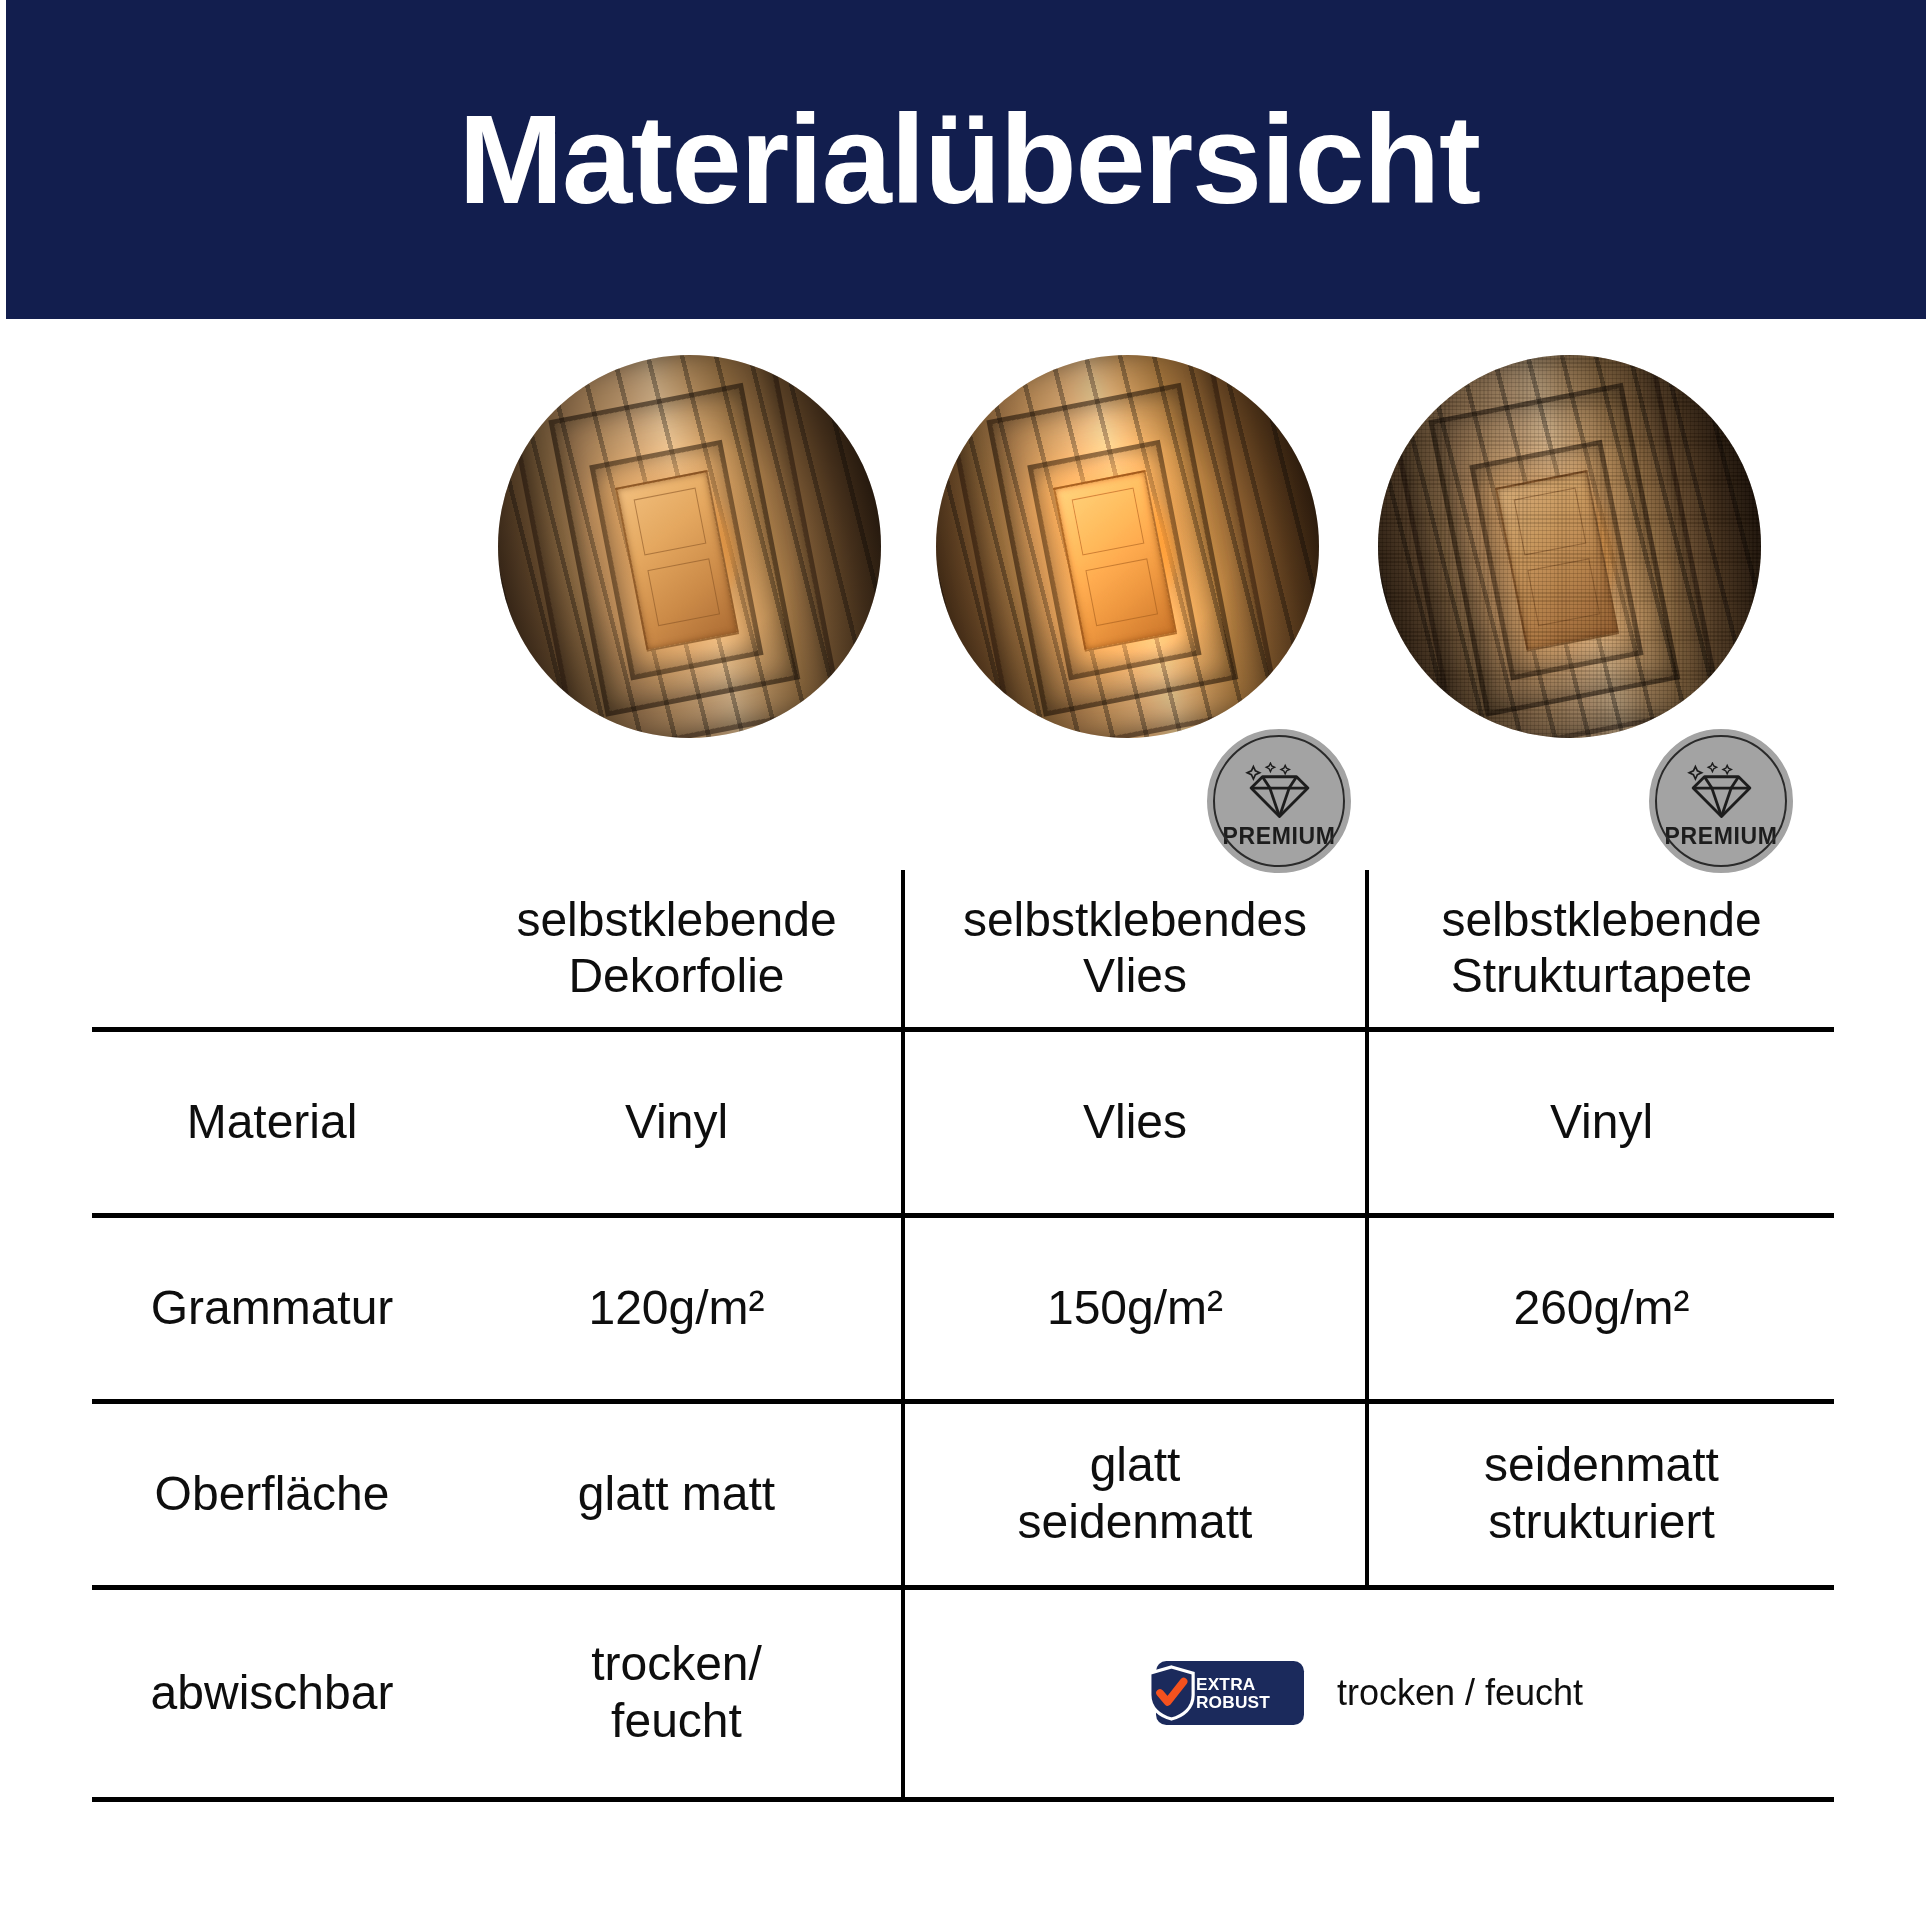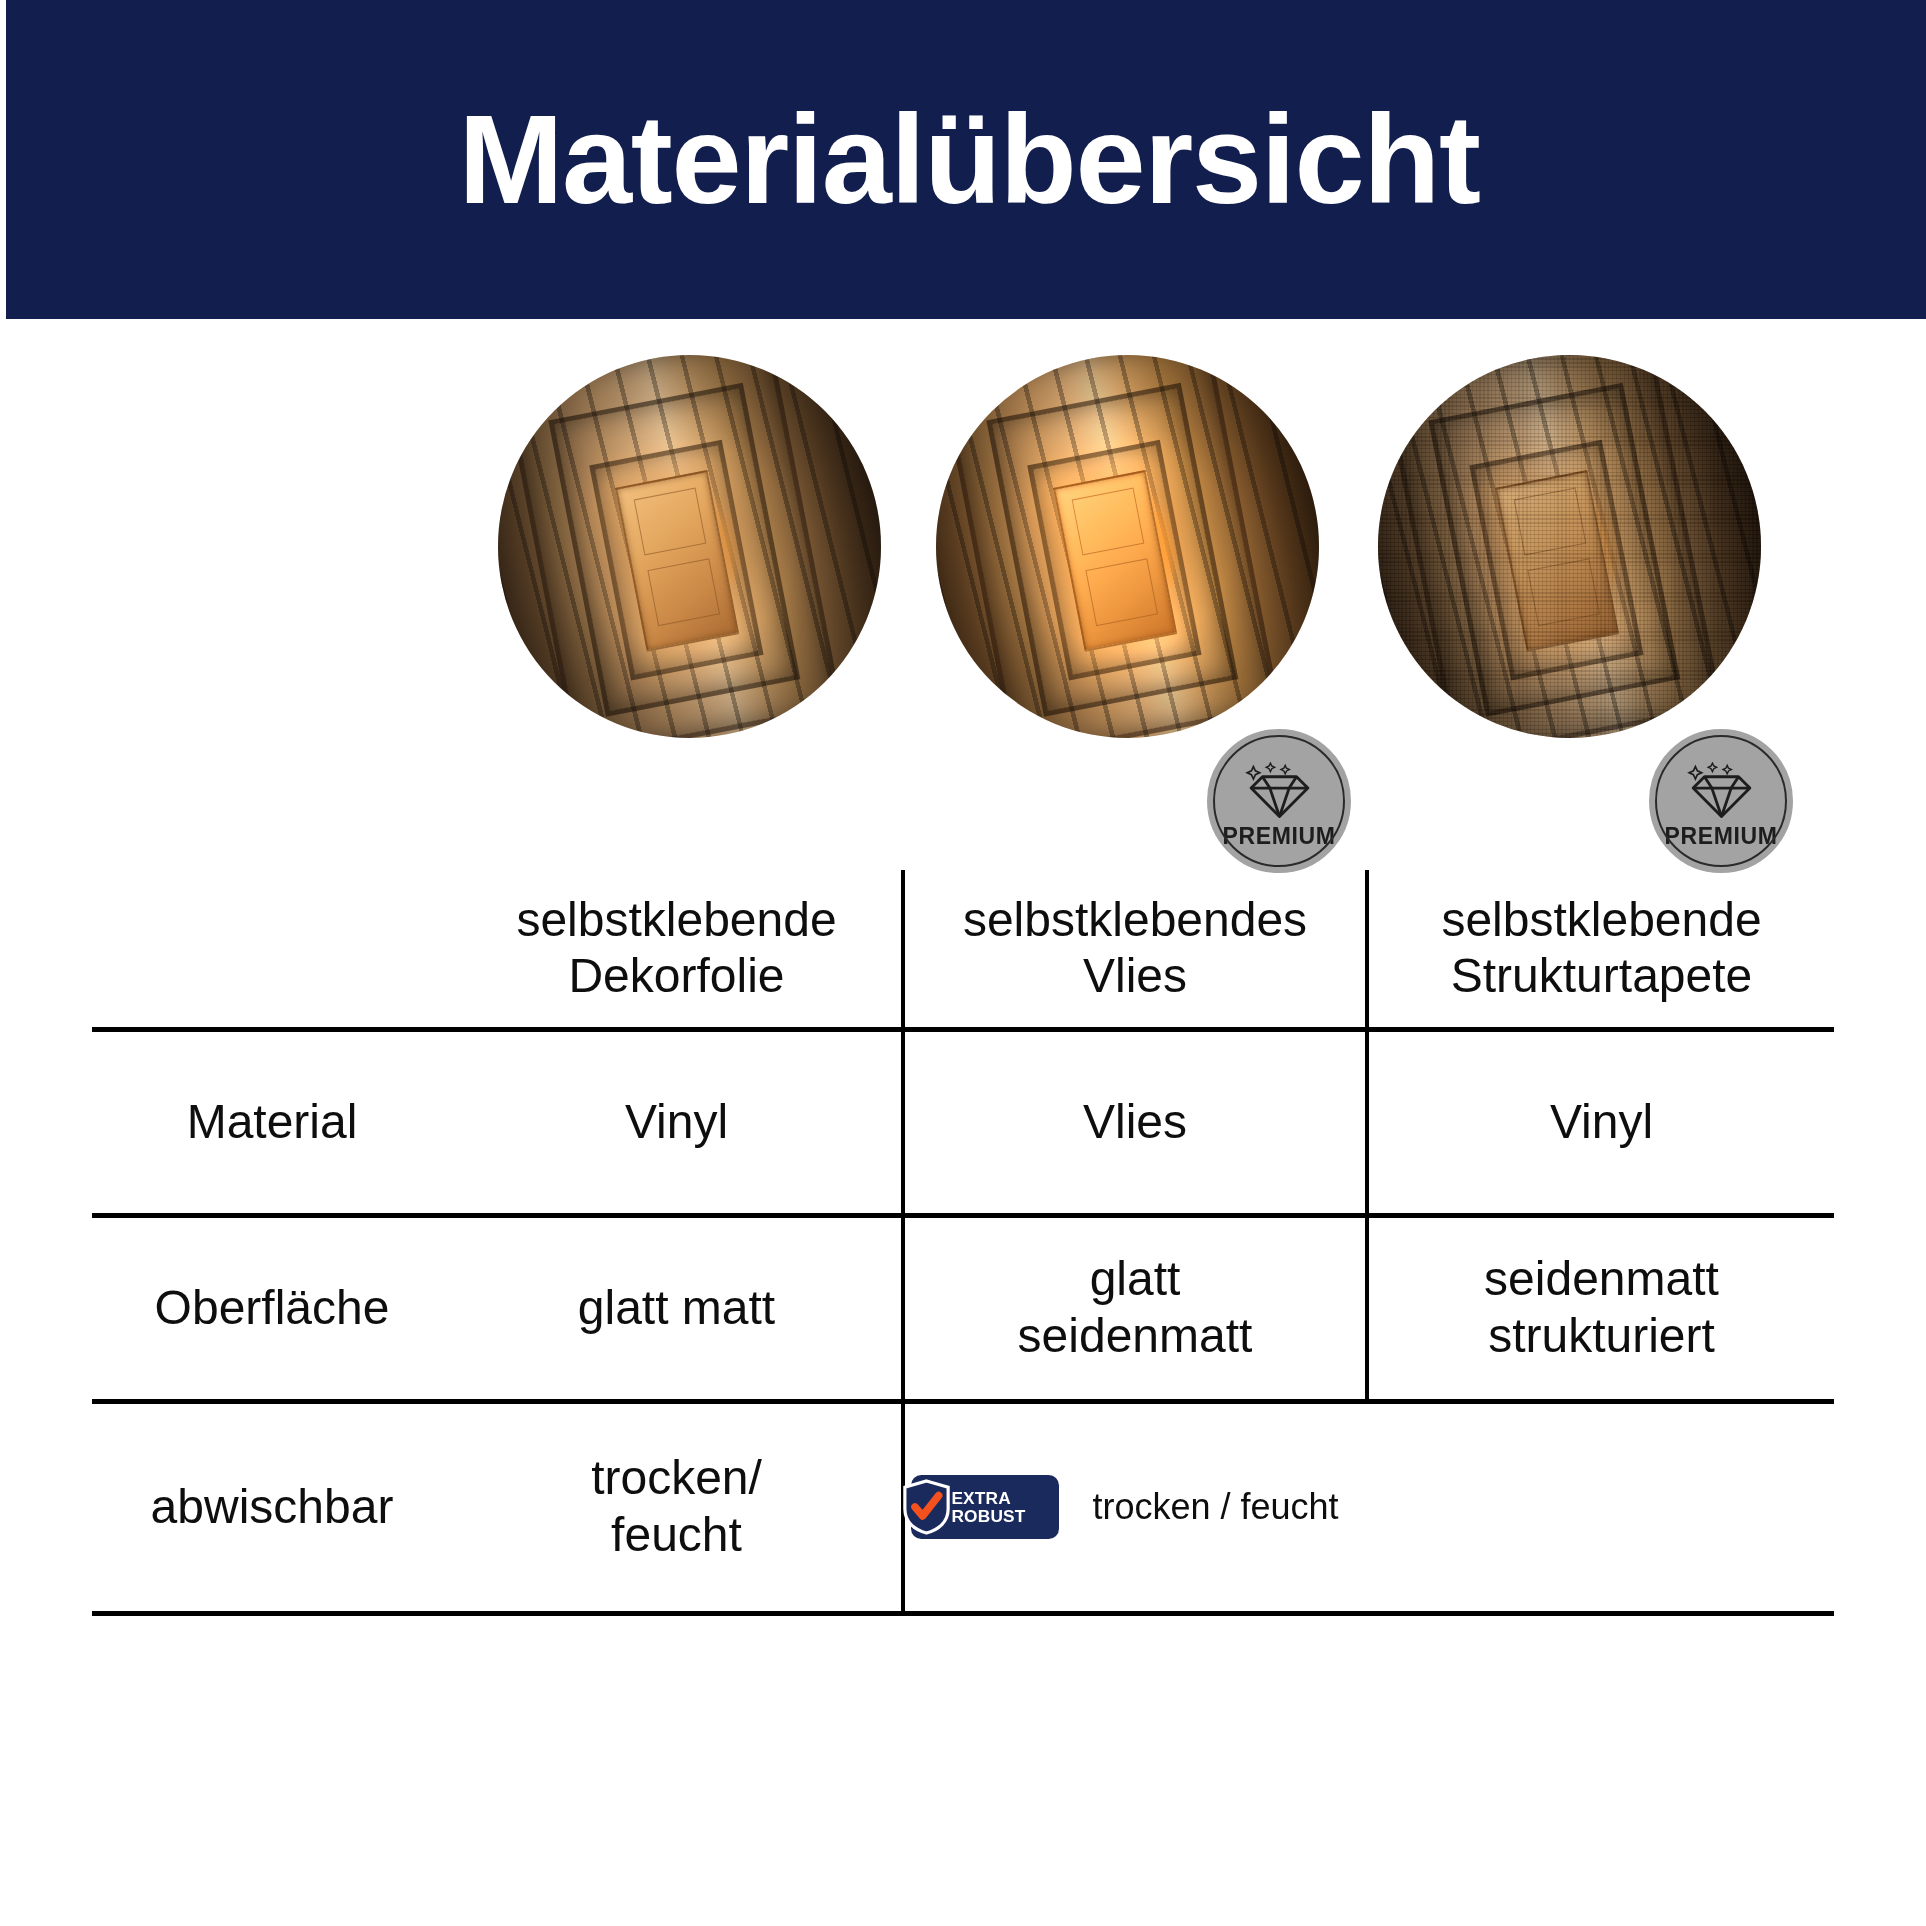--- a/index.html
+++ b/index.html
@@ -164,21 +164,21 @@
 
   
   .bt { border-top: 5.8px solid #000; }
   .bb { border-bottom: 5.8px solid #000; }
   .br { border-right: 4.5px solid #000; }
   .no-b { border: none; }
 
   .cell-stack { display: block; }
 
   .robust-cell {
-    display: flex; align-items: center; 
+    display: flex; align-items: center; justify-content: center;
     gap: 33px;
   }
   .robust-badge {
     width: 148px; height: 64px;
     background: #1b2a5c;
     border-radius: 10.3px;
     position: relative;
     display: flex; align-items: center;
     flex: 0 0 auto;
   }
@@ -302,20 +302,26 @@
           </td>
         </tr>
 
         <tr class="row-body">
           <td class="bt bb">Material</td>
           <td class="bt bb br">Vinyl</td>
           <td class="bt bb br">Vlies</td>
           <td class="bt bb">Vinyl</td>
         </tr>
 
+        <tr class="row-body">
+          <td class="bb">Grammatur</td>
+          <td class="bb br">120g/m²</td>
+          <td class="bb br">150g/m²</td>
+          <td class="bb">260g/m²</td>
+        </tr>
 
         <tr class="row-body">
           <td class="bb">Oberfläche</td>
           <td class="bb br">glatt matt</td>
           <td class="bb br">
             <span class="cell-stack">glatt</span>
             <span class="cell-stack">seidenmatt</span>
           </td>
           <td class="bb">
             <span class="cell-stack">seidenmatt</span>

